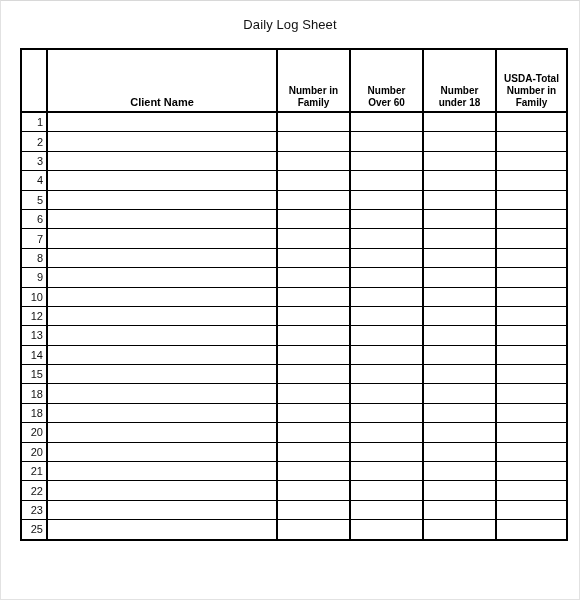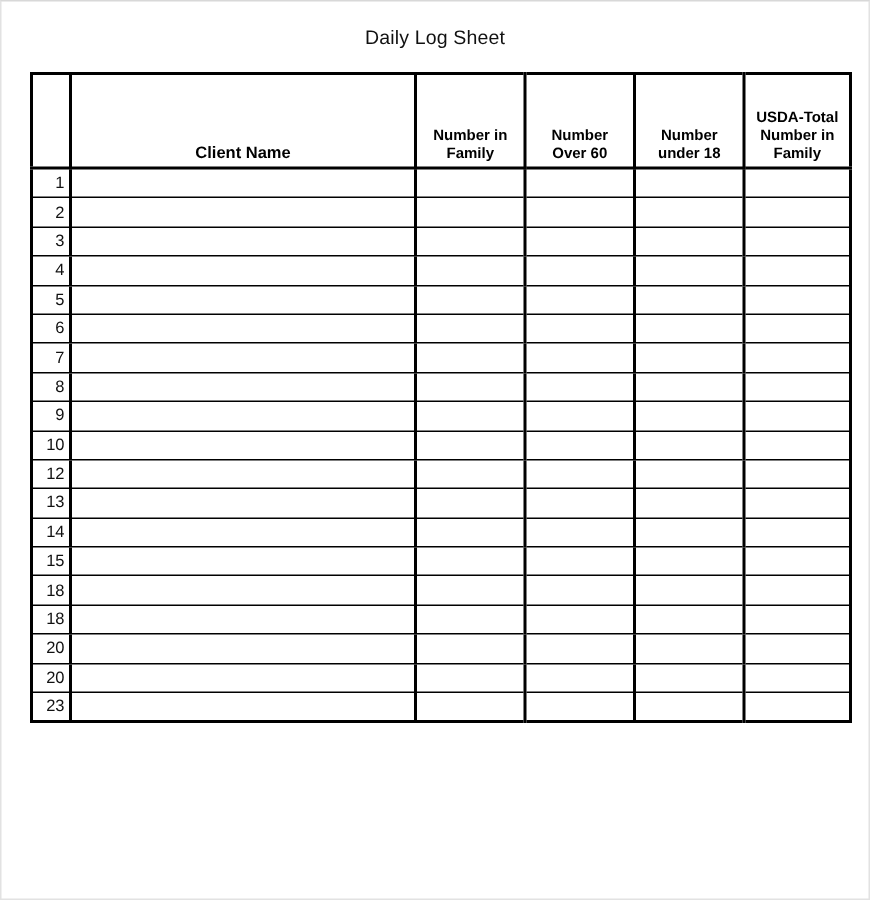--- a/index.html
+++ b/index.html
@@ -269,21 +269,45 @@
       </tr>
       <tr>
         <td class="rownum">20</td>
         <td class="cell"></td>
         <td class="cell"></td>
         <td class="cell"></td>
         <td class="cell"></td>
         <td class="cell"></td>
       </tr>
       <tr>
+        <td class="rownum">21</td>
+        <td class="cell"></td>
+        <td class="cell"></td>
+        <td class="cell"></td>
+        <td class="cell"></td>
+        <td class="cell"></td>
+      </tr>
+      <tr>
+        <td class="rownum">22</td>
+        <td class="cell"></td>
+        <td class="cell"></td>
+        <td class="cell"></td>
+        <td class="cell"></td>
+        <td class="cell"></td>
+      </tr>
+      <tr>
         <td class="rownum">23</td>
+        <td class="cell"></td>
+        <td class="cell"></td>
+        <td class="cell"></td>
+        <td class="cell"></td>
+        <td class="cell"></td>
+      </tr>
+      <tr>
+        <td class="rownum">25</td>
         <td class="cell"></td>
         <td class="cell"></td>
         <td class="cell"></td>
         <td class="cell"></td>
         <td class="cell"></td>
       </tr>
     </tbody>
 </table>
 
 </body></html>

